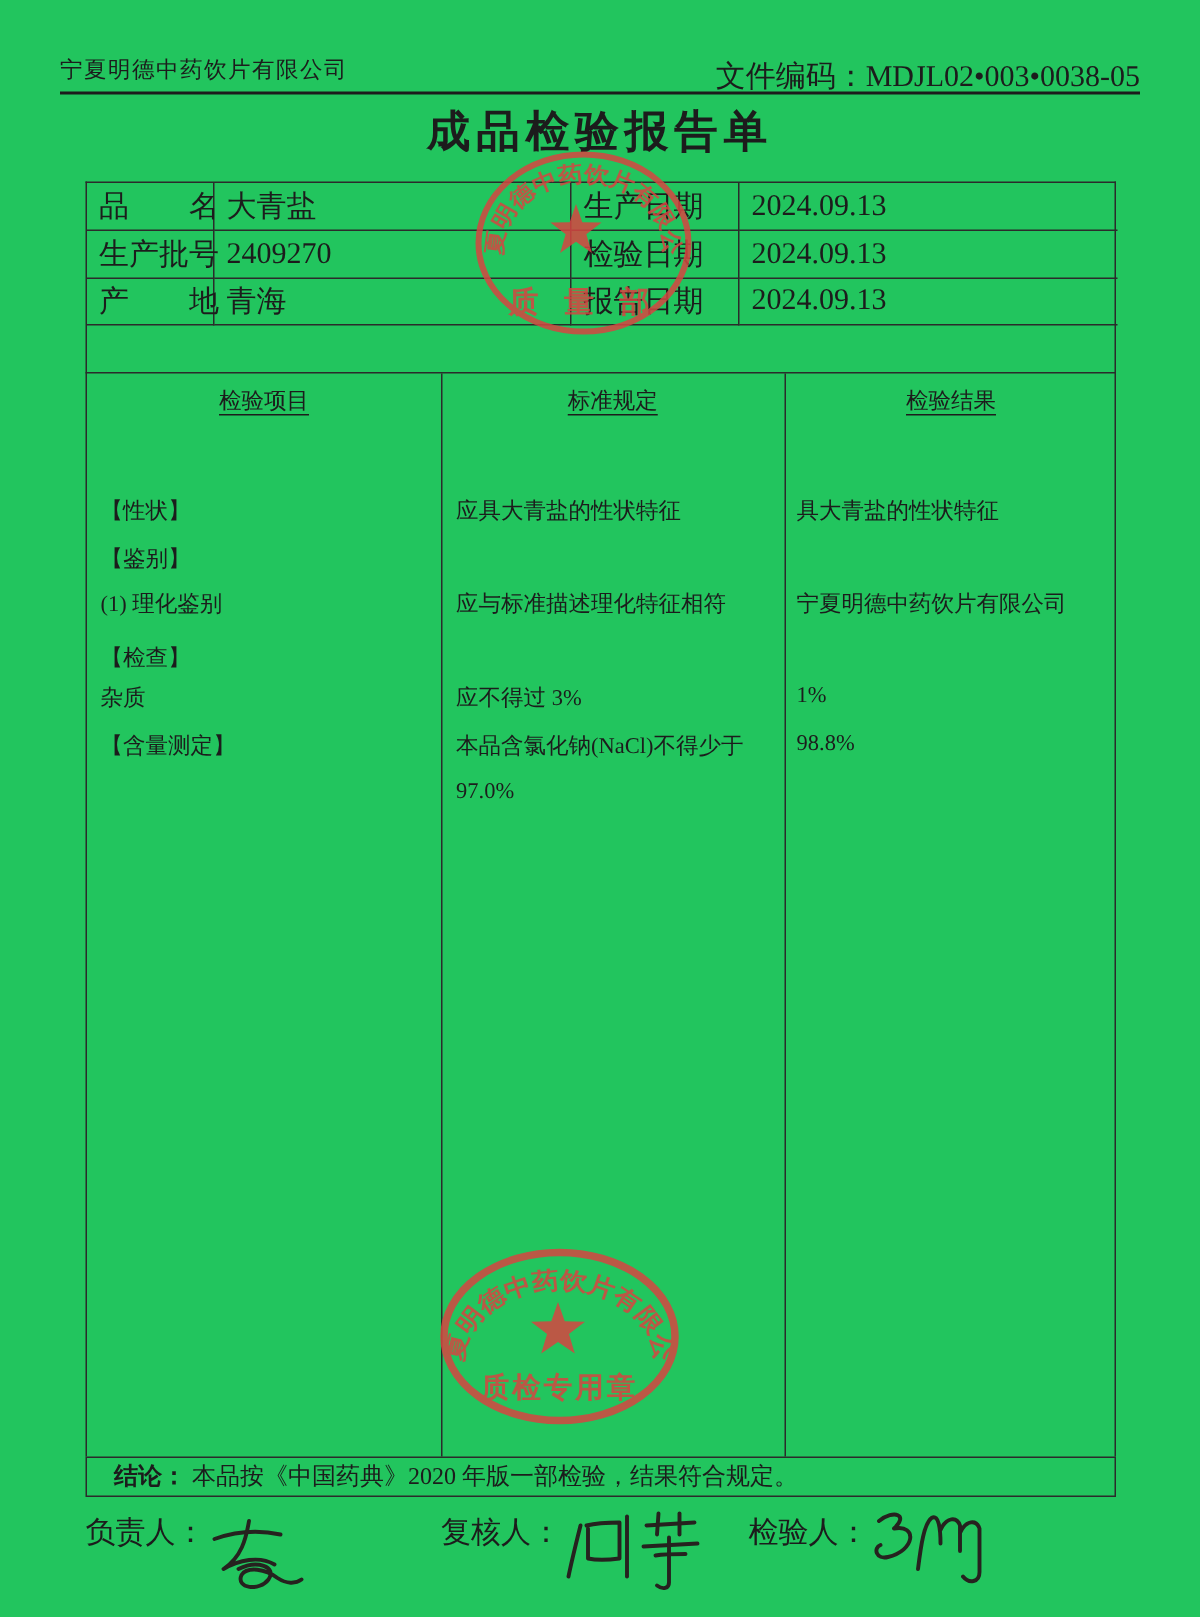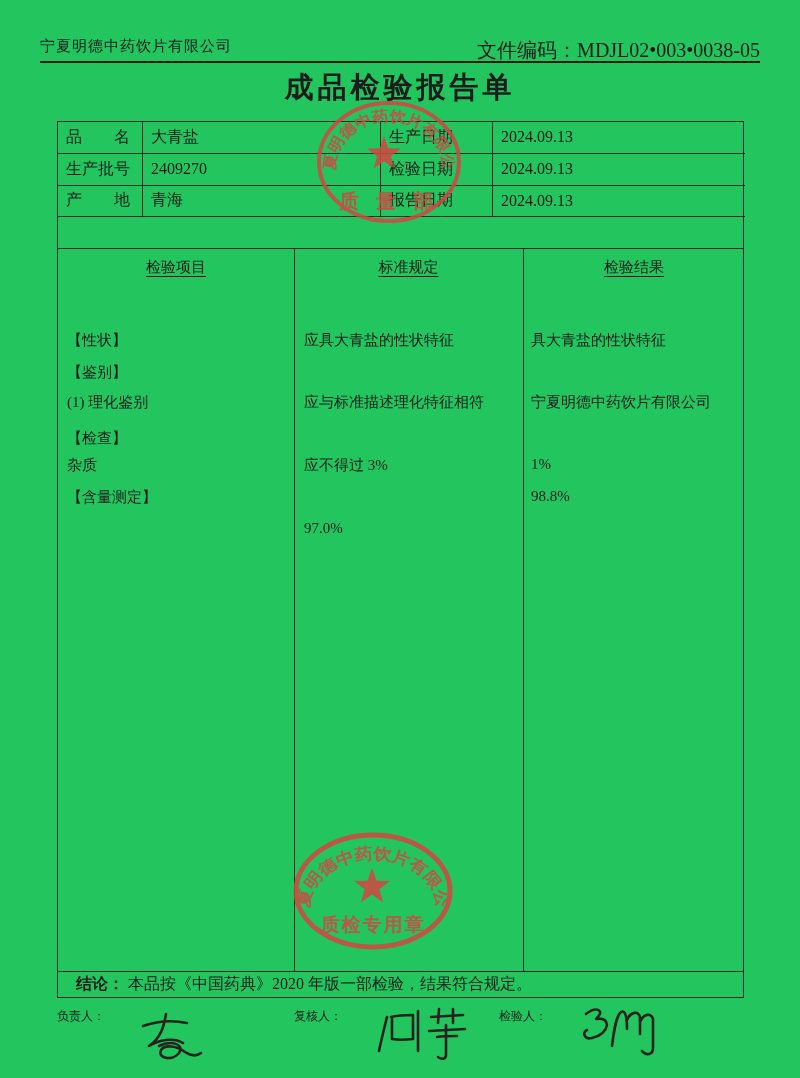--- a/index.html
+++ b/index.html
@@ -15,21 +15,21 @@
   .doc-title{
     position:absolute;left:0;top:68px;width:800px;text-align:center;
     font-size:29px;font-weight:bold;letter-spacing:4px;
   }
   
   .info-table{
     position:absolute;left:57px;top:121px;width:687px;height:127px;
     display:grid;grid-template-columns:85px 238px 112px 252px;
     grid-template-rows:31.75px 31.75px 31.75px 31.75px;
     border:1px solid #2b2b2b;border-bottom:none;box-sizing:border-box;
-    font-size:16px;
+    font-size:20px;
   }
   .info-cell{
     border-right:1px solid #2b2b2b;border-bottom:1px solid #2b2b2b;
     display:flex;align-items:center;padding:0 8px;box-sizing:border-box;
     white-space:nowrap;overflow:visible;
   }
   .info-cell.last{border-right:none;}
   .info-row4{
     grid-column:1 / span 4;position:relative;display:flex;align-items:center;
     padding:0 8px;box-sizing:border-box;
@@ -54,21 +54,21 @@
   .res-cell.c1{left:9px;}
   .res-cell.c2{left:246px;}
   .res-cell.c3{left:473px;}
   
   .conclusion{
     position:absolute;left:57px;top:971px;width:687px;height:27px;
     border:1px solid #2b2b2b;box-sizing:border-box;
     display:flex;align-items:center;padding-left:18px;font-size:16px;
   }
   .conclusion b{font-weight:bold;margin-right:4px;}
-  .sig-label{position:absolute;top:1008px;font-size:12px;}
+  .sig-label{position:absolute;top:1008px;font-size:20px;}
   .sig-label.s1{left:57px;}
   .sig-label.s2{left:294px;}
   .sig-label.s3{left:499px;}
   .sig-svg{position:absolute;}
   .sig-svg path{fill:none;stroke:#26221f;stroke-width:2.6;stroke-linecap:round;stroke-linejoin:round;}
   
   .stamp{position:absolute;opacity:.85;pointer-events:none;}
   .stamp text{fill:#d64541;font-family:"Liberation Serif","DejaVu Serif",serif;font-weight:bold;}
 </style>
 </head>
@@ -117,20 +117,21 @@
     <div class="res-cell c2" style="top:144px">应与标准描述理化特征相符</div>
     <div class="res-cell c3" style="top:144px">宁夏明德中药饮片有限公司</div>
 
     <div class="res-cell c1" style="top:180px">【检查】</div>
 
     <div class="res-cell c1" style="top:207px">杂质</div>
     <div class="res-cell c2" style="top:207px">应不得过 3%</div>
     <div class="res-cell c3" style="top:207px">1%</div>
 
     <div class="res-cell c1" style="top:239px">【含量测定】</div>
+    <div class="res-cell c2" style="top:239px">本品含氯化钠(NaCl)不得少于</div>
     <div class="res-cell c3" style="top:239px">98.8%</div>
 
     <div class="res-cell c2" style="top:271px">97.0%</div>
   </div>
 
   <div class="conclusion">
     <b>结论：</b>
     <span>本品按《中国药典》2020 年版一部检验，结果符合规定。</span>
   </div>
 

